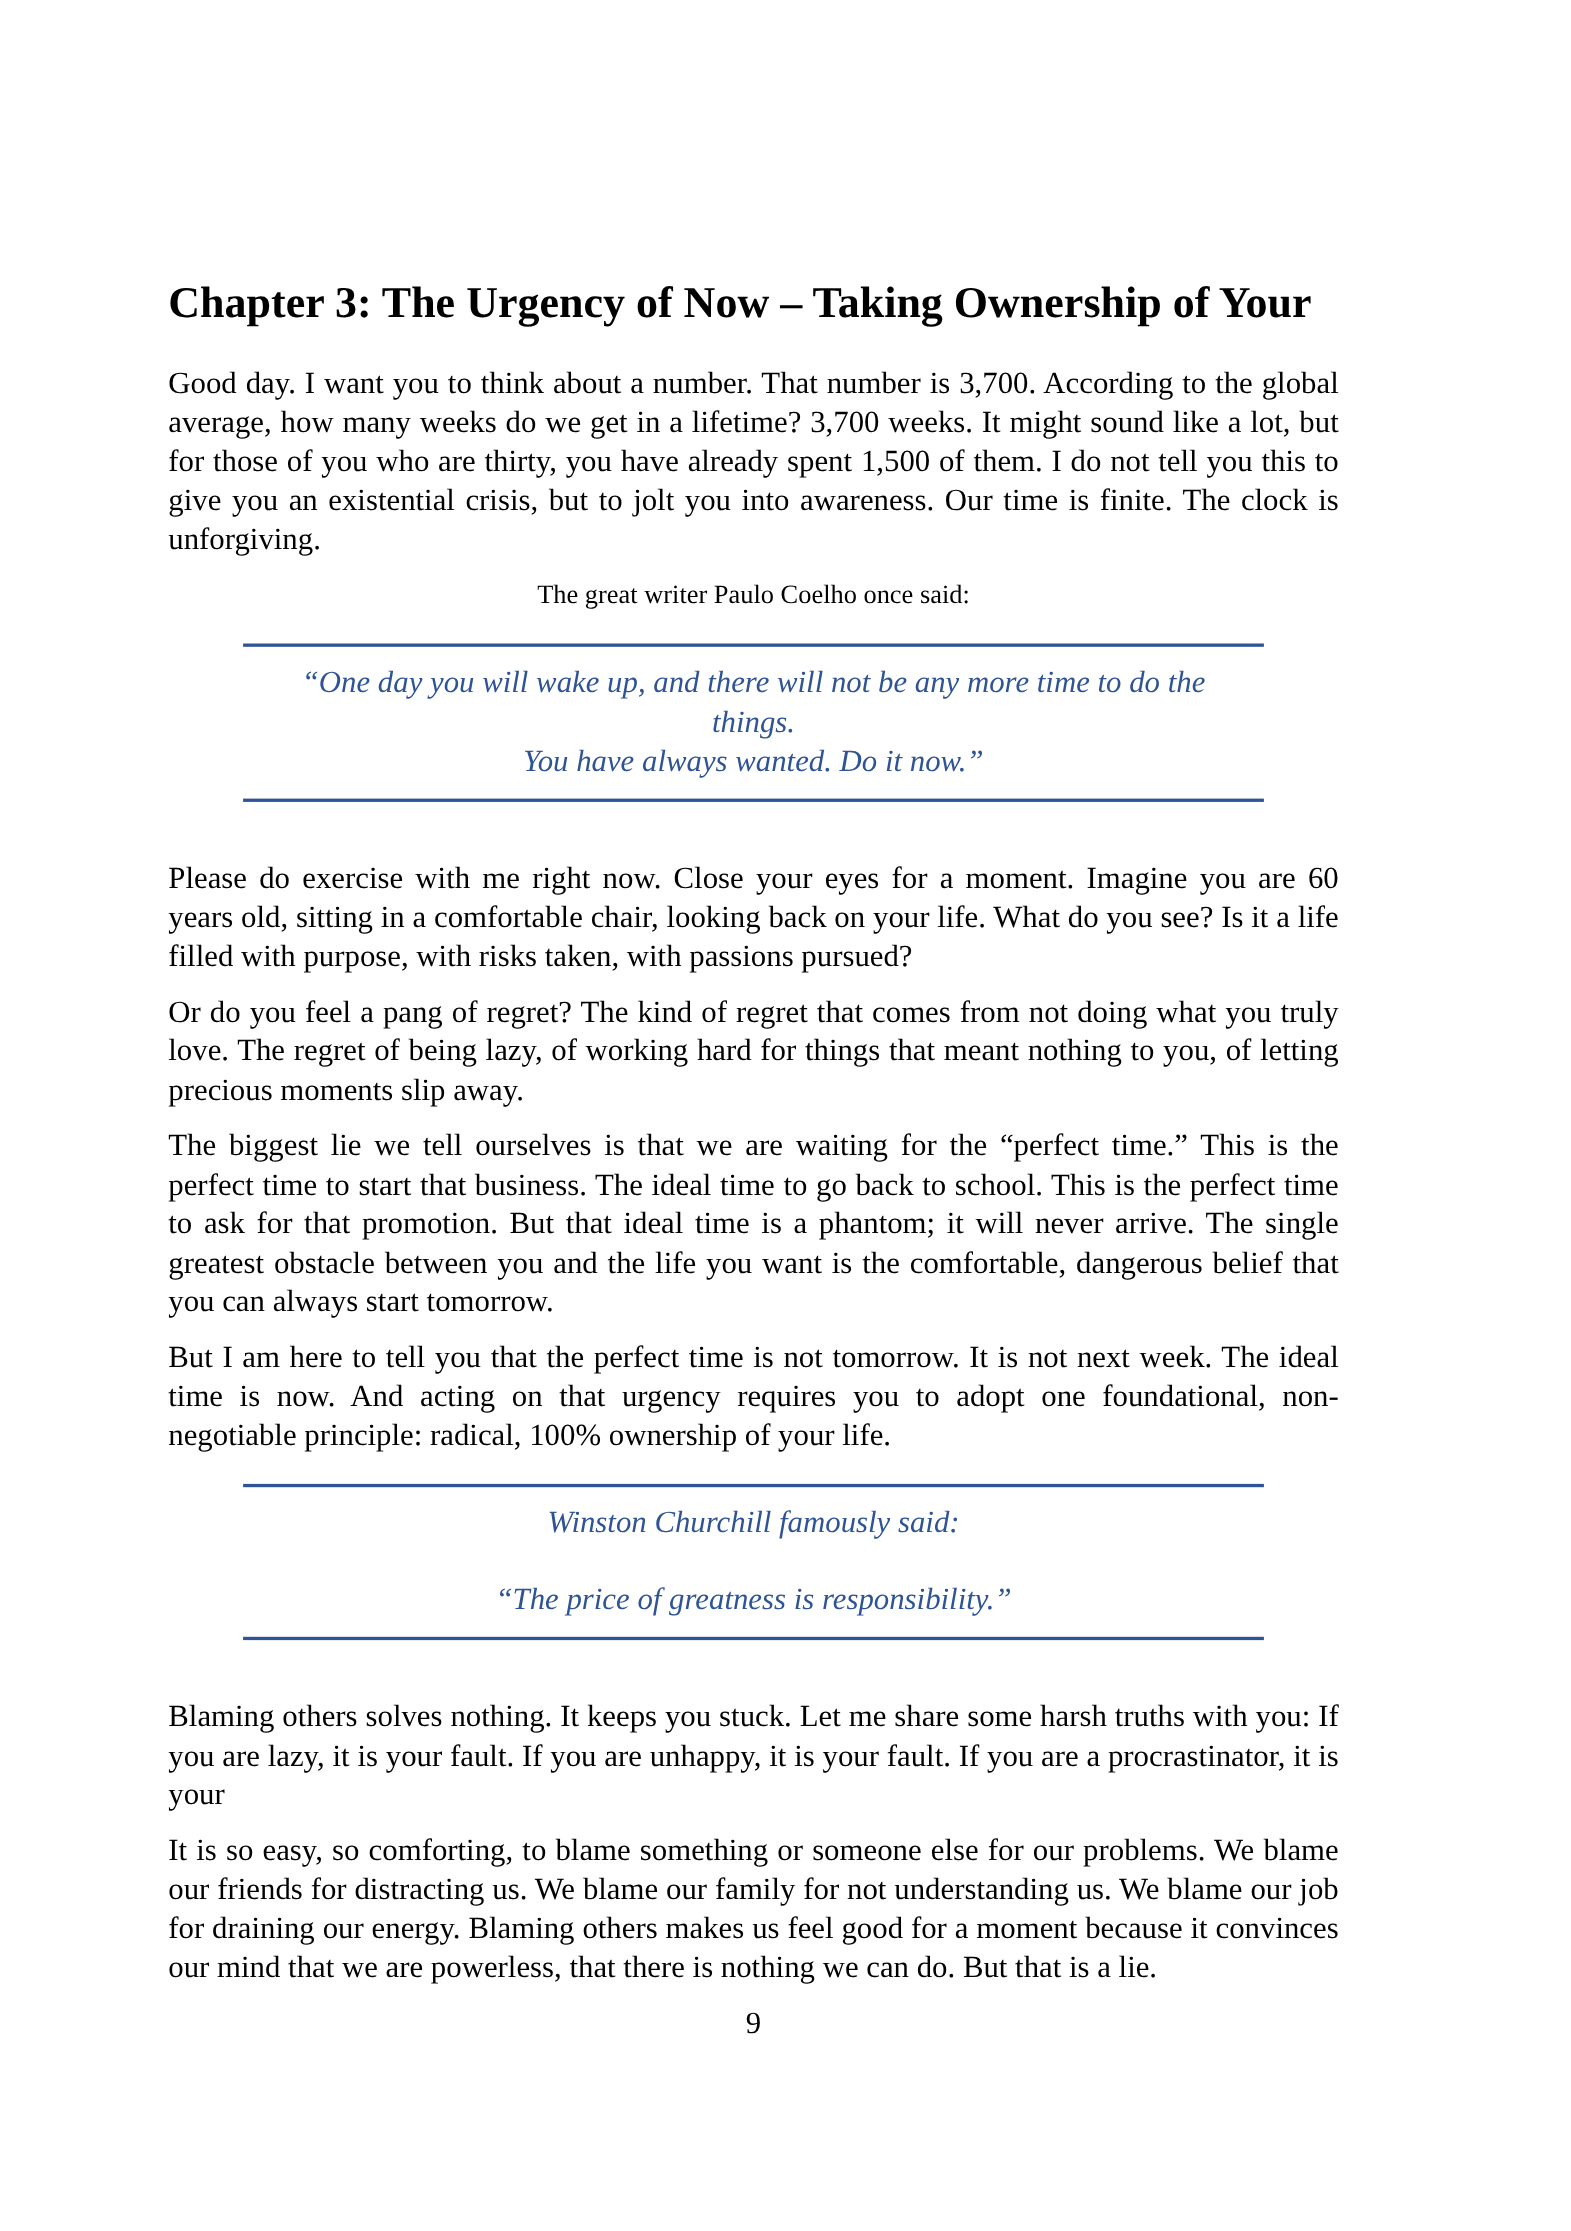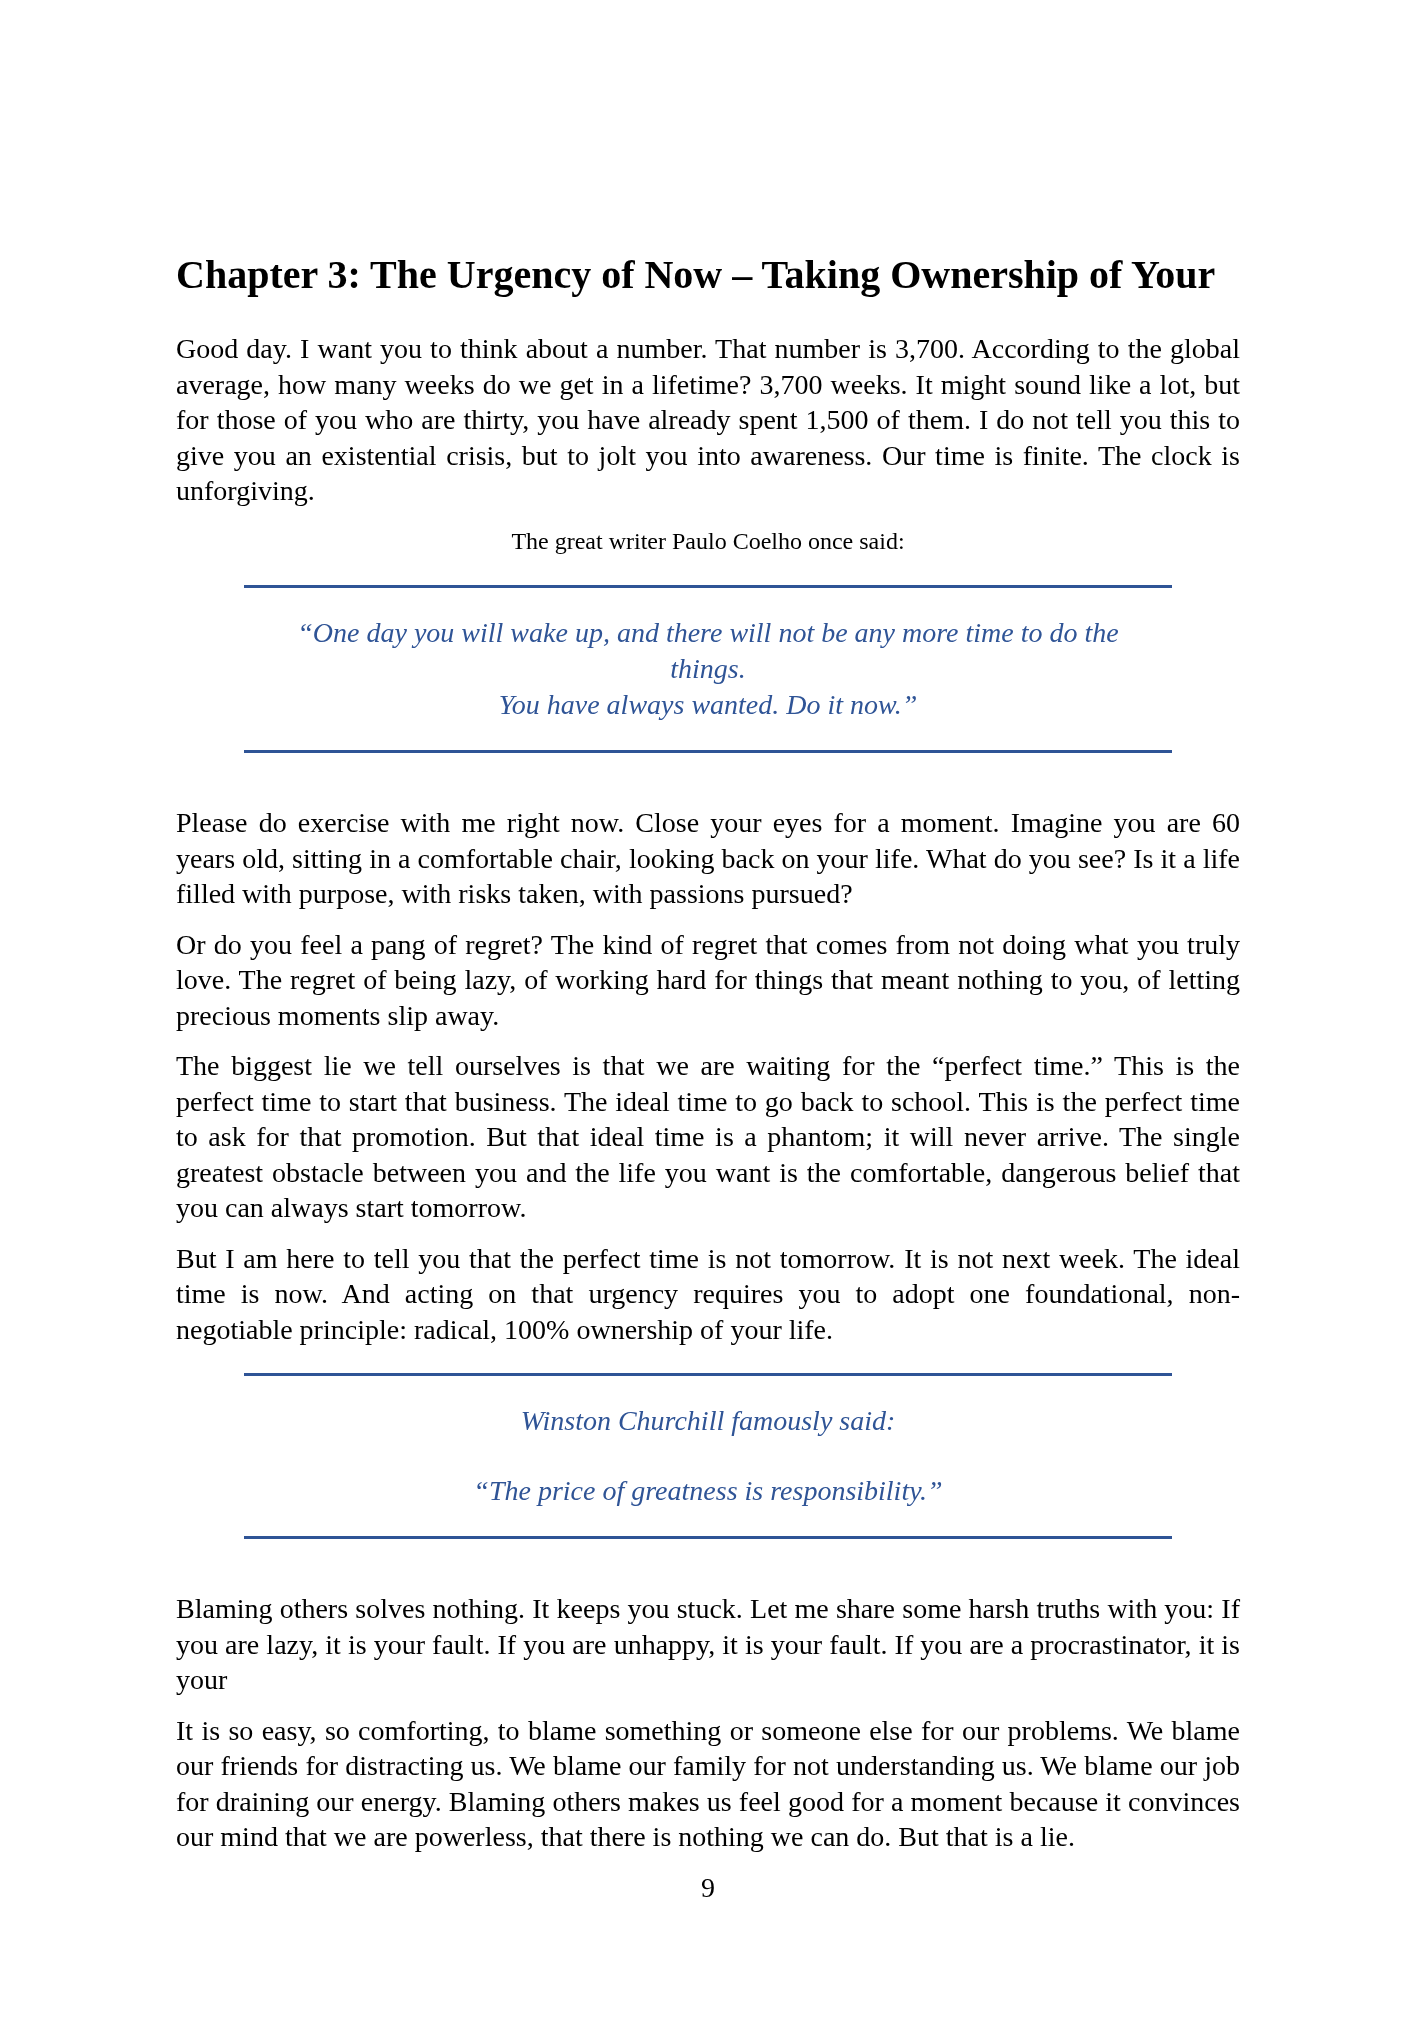--- a/index.html
+++ b/index.html
@@ -11,21 +11,21 @@
     position: relative;
     width: 1428px;
     height: 2028px;
     background: #ffffff;
     font-family: "Liberation Serif", serif;
     color: #000000;
     overflow: hidden;
   }
   .content {
     position: absolute;
-    left: 176px;
+    left: 153px;
     top: 248px;
     width: 1064px;
   }
   .chapter-title {
     font-weight: 700;
     font-size: 40px;
     line-height: 53px;
     margin: 0 0 30px 0;
   }
   .chapter-title .title-line {
@@ -43,21 +43,21 @@
     text-align: center;
     margin: 0 0 15px 0;
   }
   .em-word {
   }
   .pull-quote {
     width: 900px;
     margin: 26px auto 52px auto;
     border-top: 3px solid var(--accent, #2F5496);
     border-bottom: 3px solid var(--accent, #2F5496);
-    padding: 27px 14px;
+    padding: 15px 14px;
     color: var(--accent, #2F5496);
     font-style: italic;
     font-size: 28px;
     line-height: 36px;
     text-align: center;
   }
   .pull-quote .quote-gap {
     height: 34px;
   }
   .page-number {

